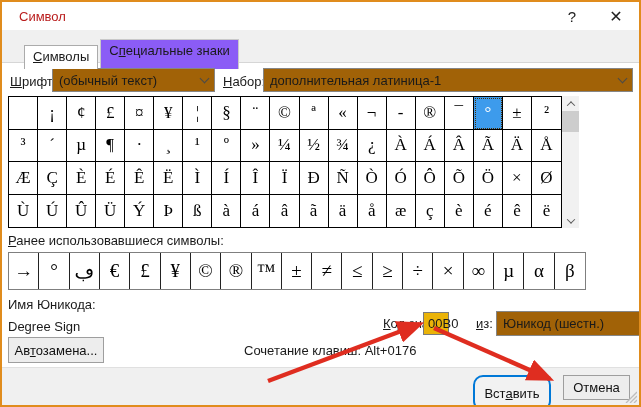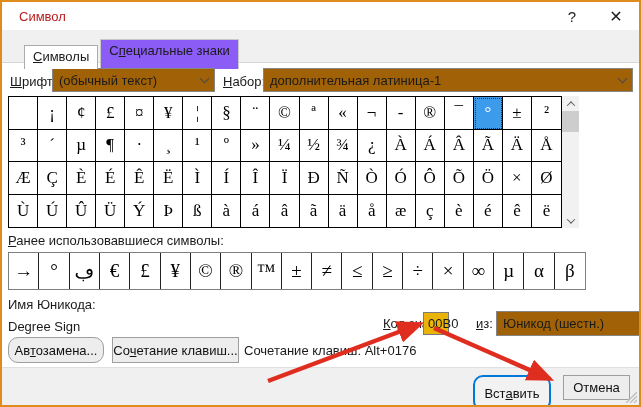--- a/index.html
+++ b/index.html
@@ -213,25 +213,22 @@
   <div class="abs code-input">
     <span>00B0</span>
       <span class="caret"></span>
   </div>
   <div class="lbl" style="left:474px;top:314px;"><span></span><u>и</u><span>з:</span></div>
   <div class="combo" style="left:494px;top:309px;width:160px;height:25px;">
     <span>Юникод (шестн.)</span>
     <span class="chev"></span>
   </div>
 
-  <div class="btn" style="left:6px;top:335px;width:96px;height:26px;border-radius:10px;">
+  <div class="btn" style="left:6px;top:335px;width:96px;height:26px;">
       <span><span>Ав</span><u>т</u><span>озамена...</span></span>
-    </div>
-  <div class="btn" style="left:110px;top:335px;width:127px;height:26px;">
-      <span><span>Со</span><u>ч</u><span>етание клавиш...</span></span>
     </div>
   <div class="txt" style="left:242px;top:341px;">Сочетание клавиш: Alt+0176</div>
 
   <div class="abs footer"></div>
   <div class="btn default" style="left:471px;top:373px;width:78px;height:36px;border-radius:10px;">
       <span><span>Вст</span><u>а</u><span>вить</span></span>
     </div>
   <div class="btn" style="left:561px;top:373px;width:67px;height:25px;">Отмена</div>
 
   <svg class="abs grip" viewBox="0 0 13 13">

